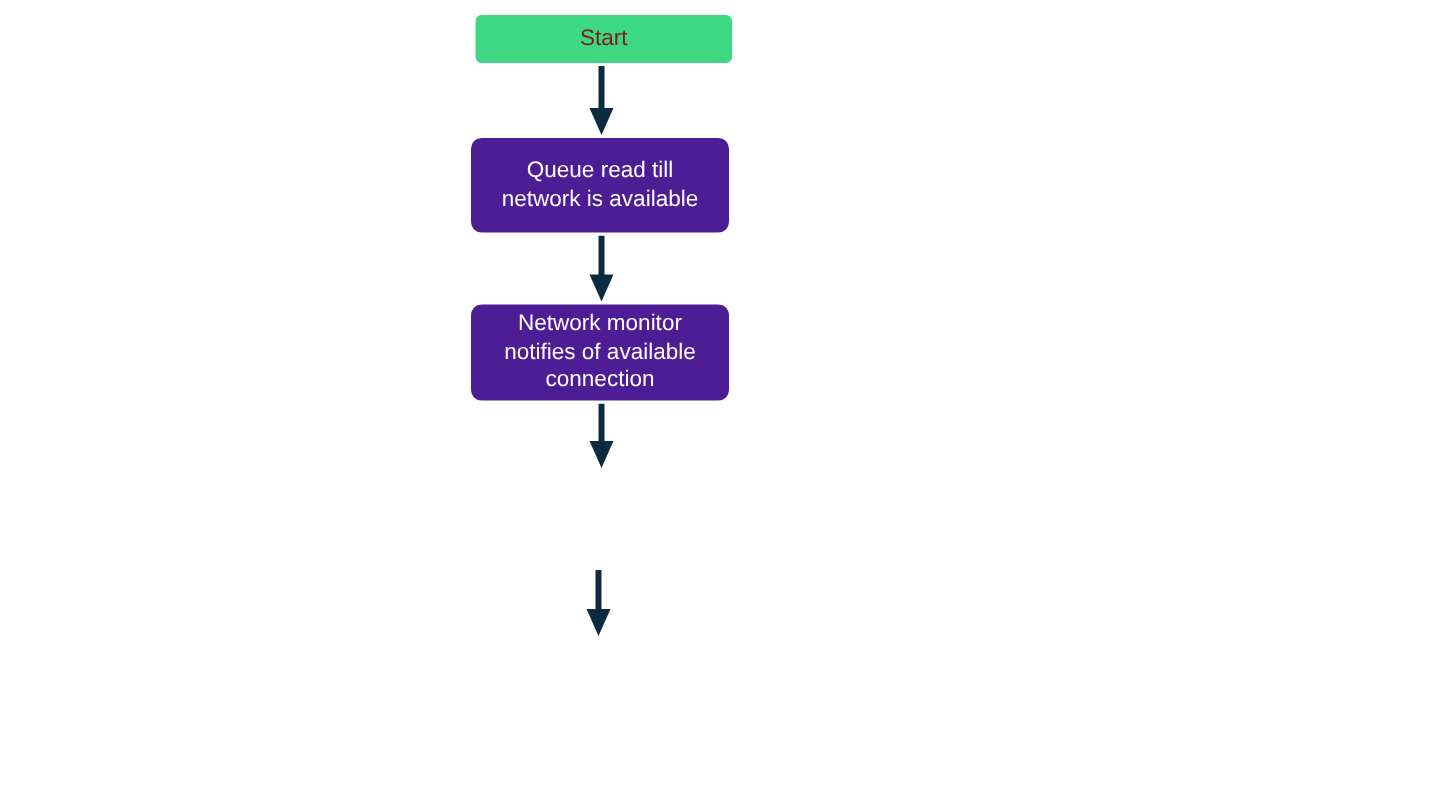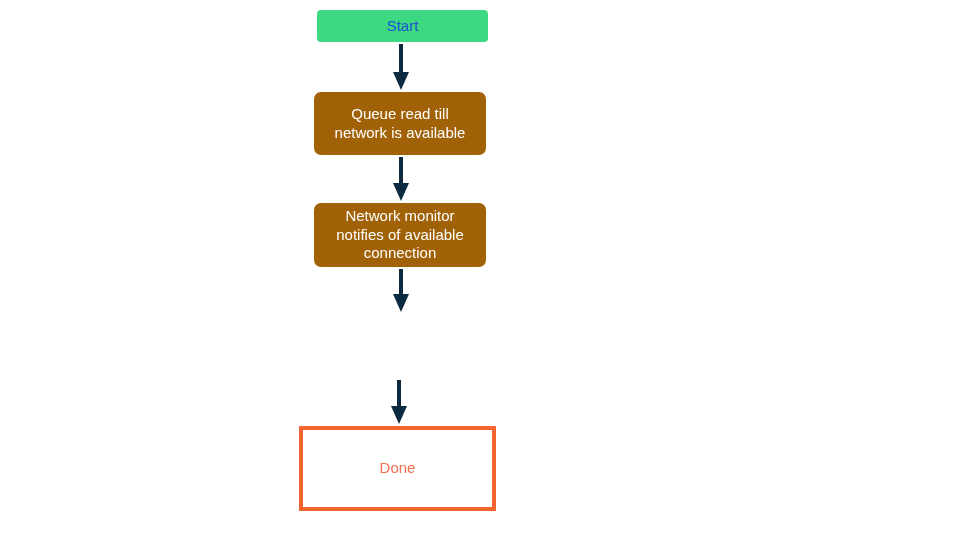--- a/index.html
+++ b/index.html
@@ -33,27 +33,27 @@
   }
 
   
   .node-start {
     left: 317px;
     top: 10px;
     width: 171px;
     height: 32px;
     background: #3dd882;
     border-radius: 4px;
-    color: #1d4ed8;
+    color: #7f1d1d;
     font-size: 15px;
   }
 
   
   .node-process {
-    background: #a16207;
+    background: #4c1d95;
     border-radius: 7px;
     color: #ffffff;
     font-size: 15px;
     padding: 4px 8px;
   }
   .node-p1 { left: 314px; top: 92px;  width: 172px; height: 63px; }
   .node-p2 { left: 314px; top: 203px; width: 172px; height: 64px; }
   .node-p3 { left: 313px; top: 314px; width: 171px; height: 64px; }
 
   
@@ -121,17 +121,14 @@
   </div>
 
 
   <div class="arrow arrow-a4">
     <svg width="26" height="44" viewBox="0 0 26 44" xmlns="http://www.w3.org/2000/svg" aria-hidden="true">
       <line x1="13" y1="0" x2="13" y2="28" stroke="#0d2b40" stroke-width="4"></line>
       <polygon points="5,26 21,26 13,44" fill="#0d2b40"></polygon>
     </svg>
   </div>
 
-  <div class="node node-done">
-    <span class="node-label">Done</span>
-  </div>
 
 </div>
 
 </body></html>

